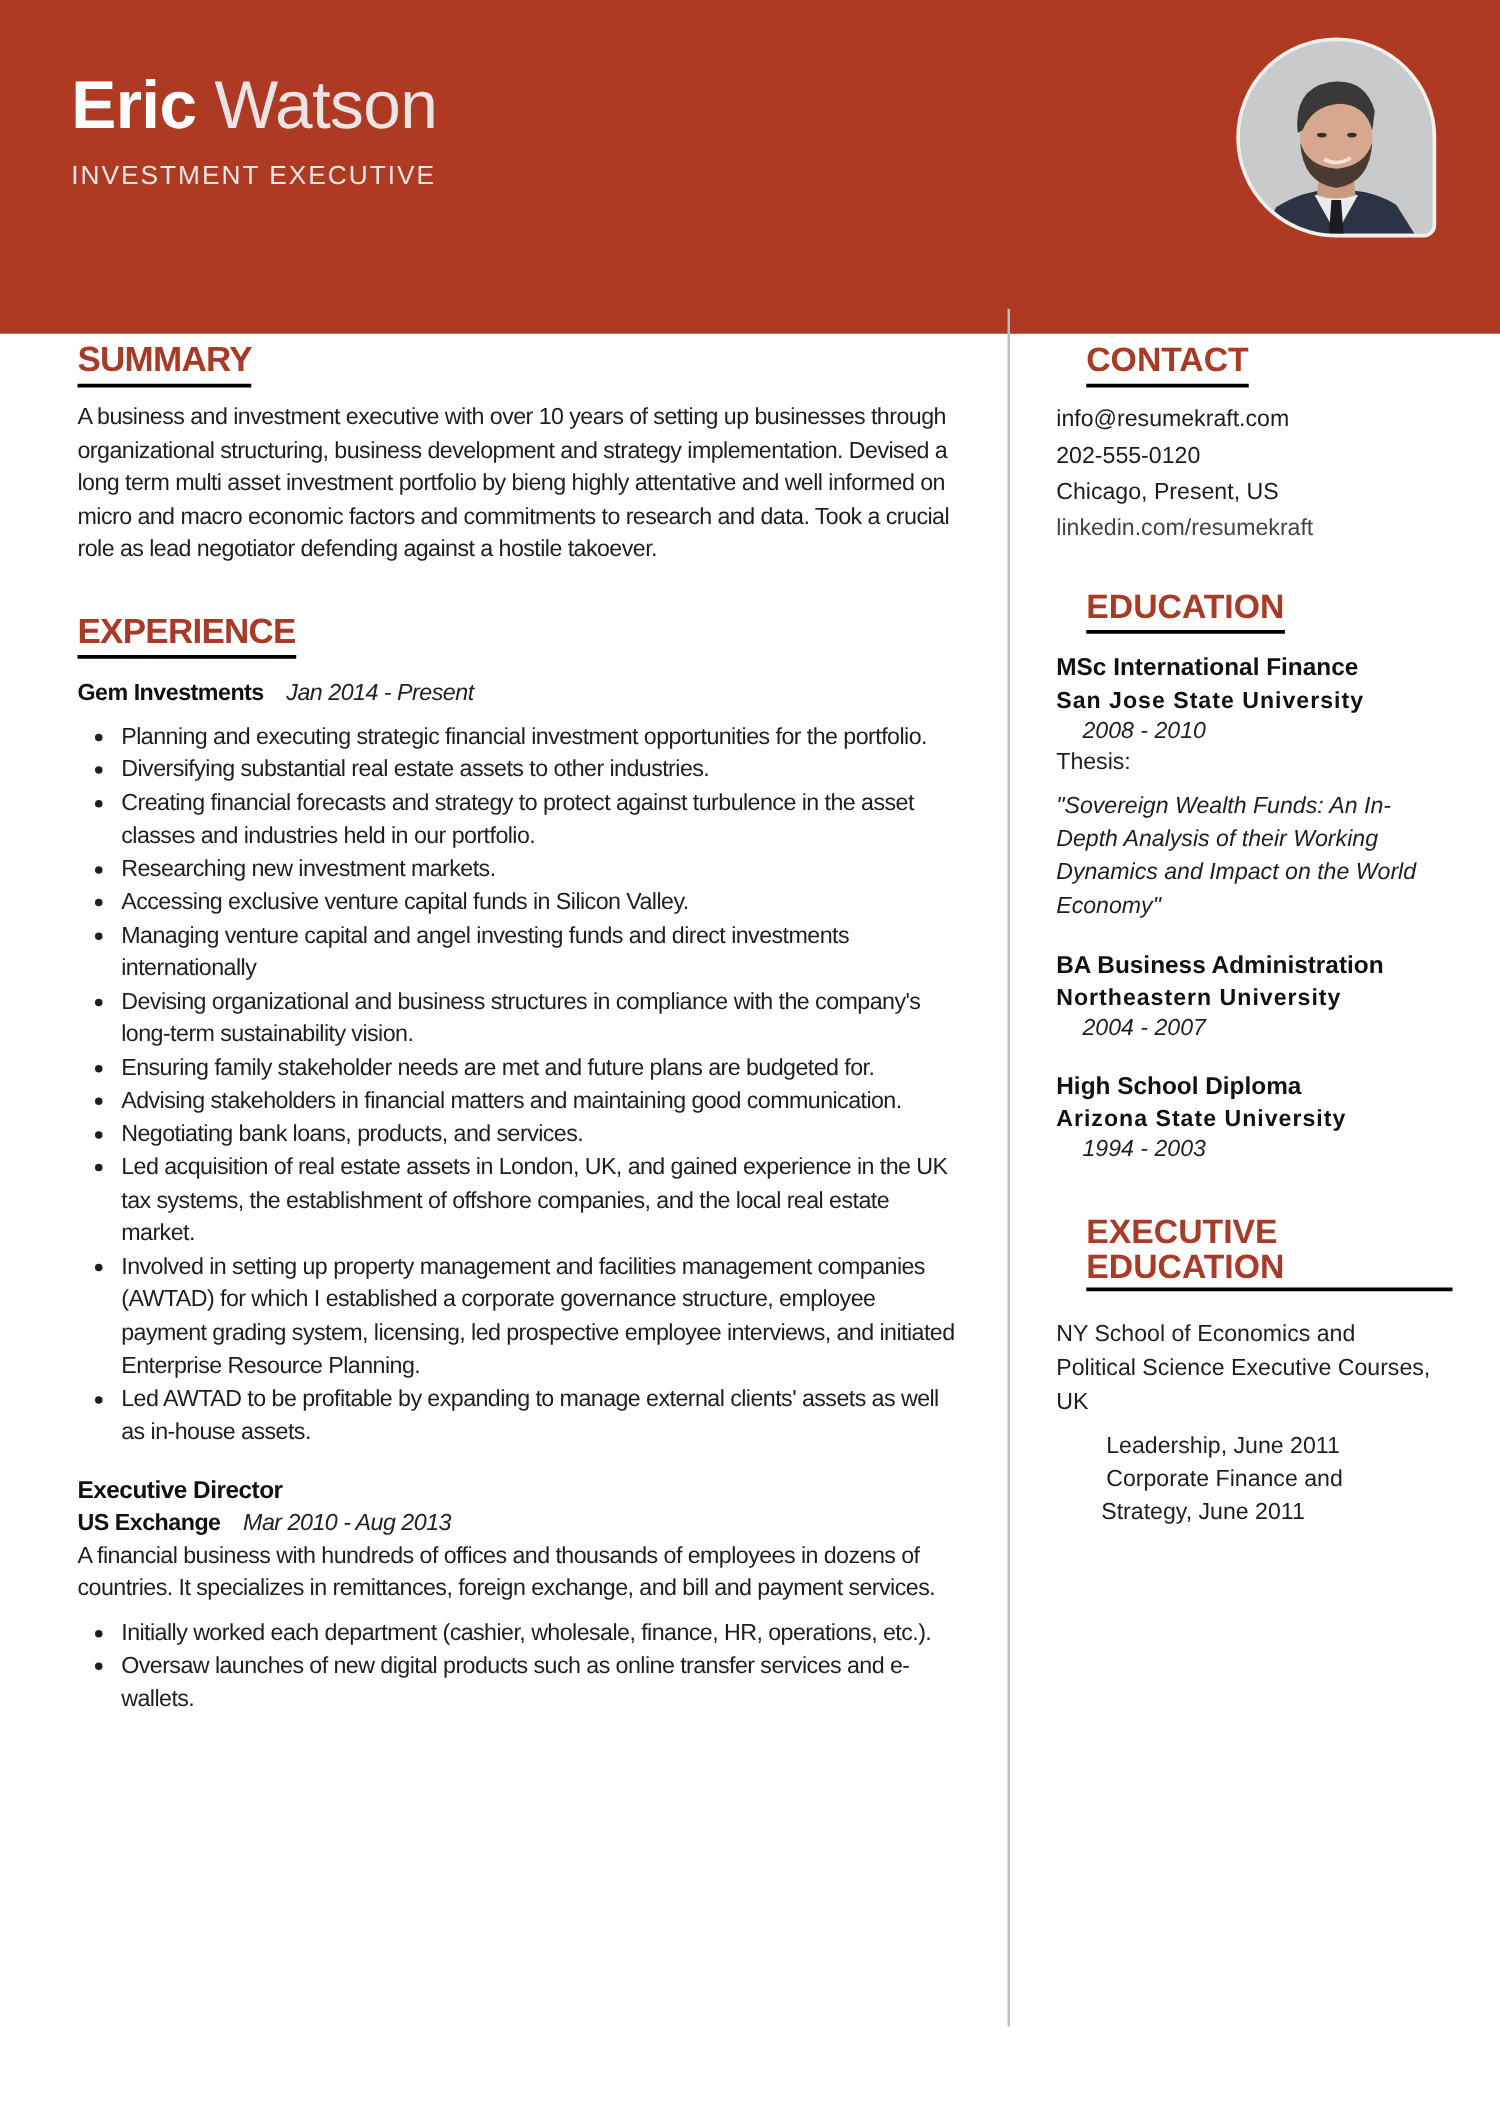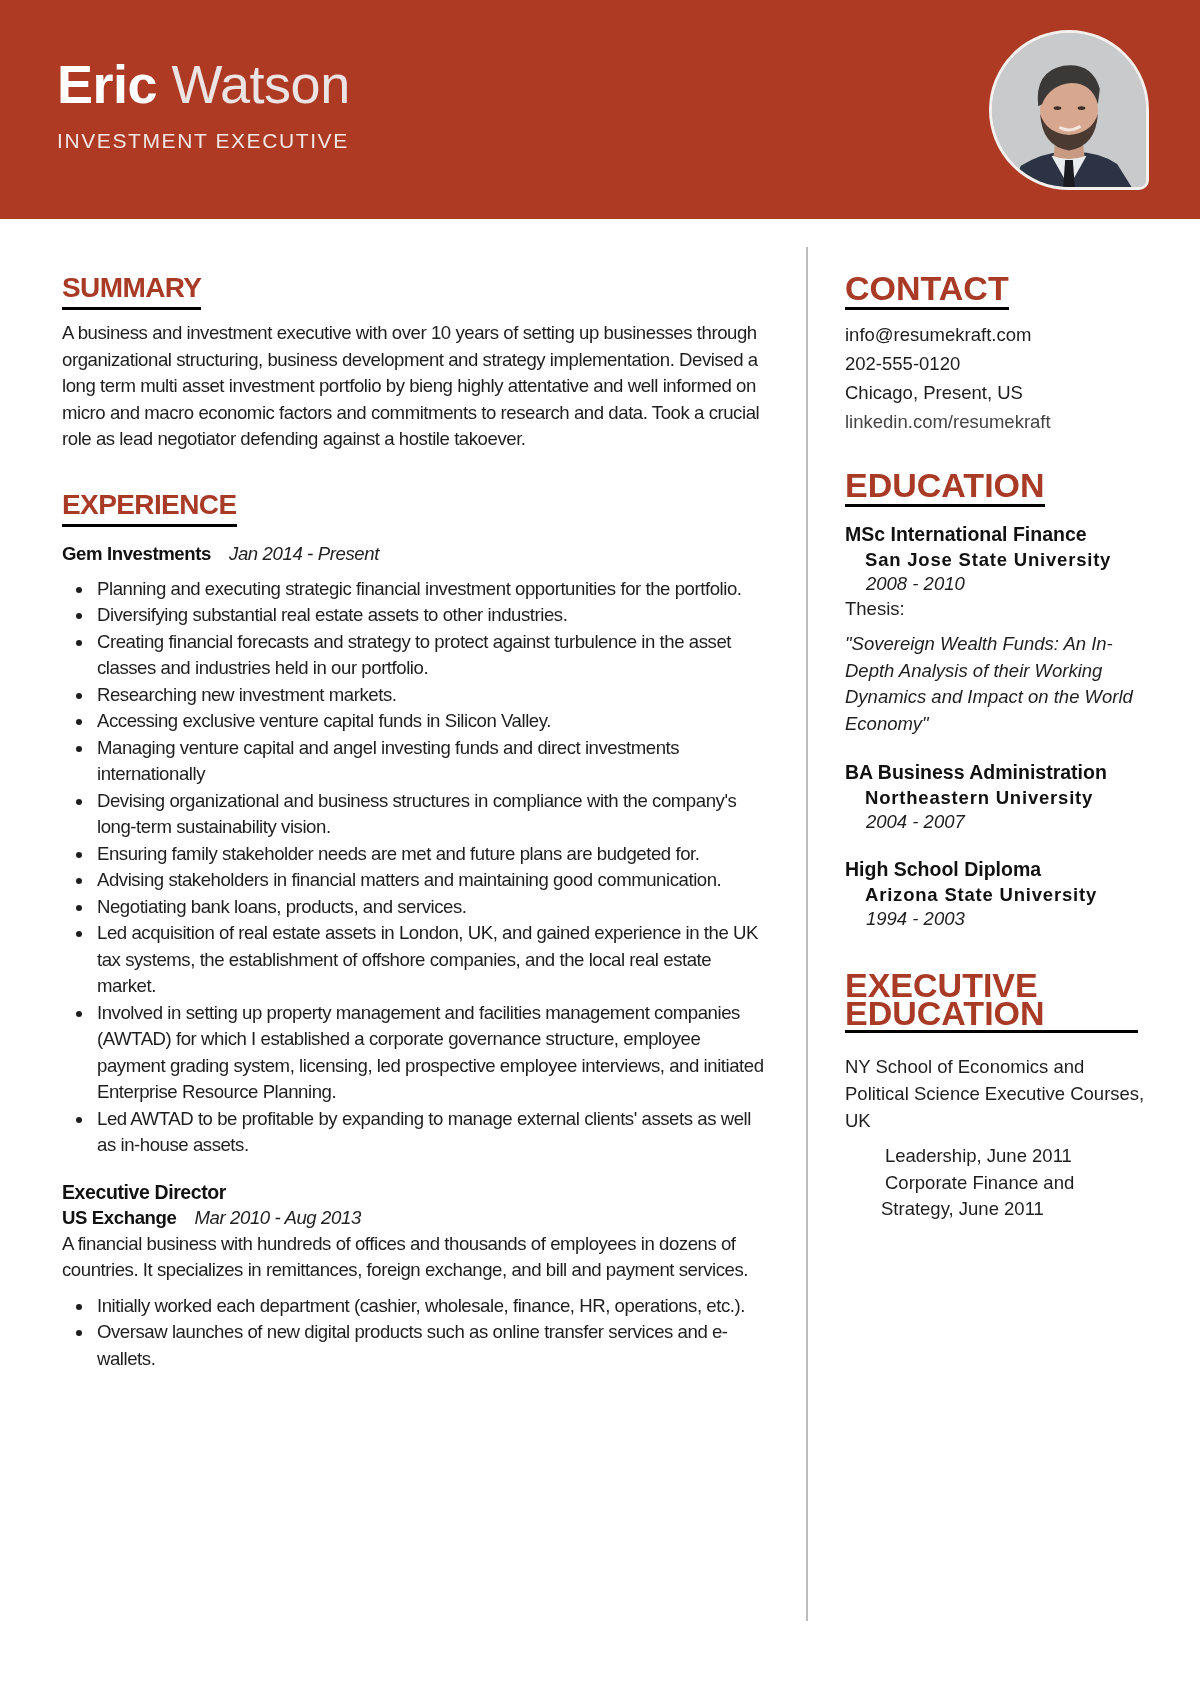--- a/index.html
+++ b/index.html
@@ -1,36 +1,36 @@
 <!DOCTYPE html>
 <html><head>
 <meta charset="utf-8">
 <style>
   * { box-sizing: border-box; margin: 0; padding: 0; }
   html, body { width: 1200px; height: 1698px; background: #ffffff; overflow: hidden; }
   body { position: relative; font-family: "Liberation Sans", sans-serif; color: #1a1a1a; }
 
-  .header { position: absolute; left: 0; top: 0; width: 1200px; height: 219px; background: #AE3A24; }
+  .header { position: absolute; left: 0; top: 0; width: 1200px; height: 267px; background: #AE3A24; }
   .name { position: absolute; left: 57px; top: 52px; font-size: 54px; line-height: 64px; color: #f2eaea; letter-spacing: -0.5px; white-space: nowrap; }
   .name .first { font-weight: bold; color: #ffffff; }
   .name .last { font-weight: normal; color: #ece4e4; }
   .subtitle { position: absolute; left: 57px; top: 128px; font-size: 21px; line-height: 26px; letter-spacing: 1.6px; color: #f0e6e4; }
 
   .photo { position: absolute; left: 989px; top: 30px; width: 160px; height: 160px; border: 3px solid #f4f0ee;
            border-radius: 80px 80px 10px 80px; overflow: hidden; background: #c9cbcc; }
   .photo svg { display: block; width: 100%; height: 100%; }
 
   .divider { position: absolute; left: 806px; top: 247px; width: 2px; height: 1374px; background: #bdbdbd; }
 
   .left { position: absolute; left: 62px; top: 272px; width: 710px; }
   .right { position: absolute; left: 845px; top: 272px; width: 300px; }
 
   .sec-title { display: inline-block; color: #A83A26; font-weight: bold; font-size: 28px; line-height: 32px; letter-spacing: -0.6px;
                padding-bottom: 3px; border-bottom: 3px solid #000000; }
-  .right .sec-title { letter-spacing: 0; font-size: 34px; }
+  .right .sec-title { letter-spacing: 0; font-size: 27px; margin-left: 24px; }
   .sec-title.block { display: block; width: 293px; line-height: 28px; }
 
   .narrow { font-size: 18.6px; line-height: 26.5px; letter-spacing: -0.45px; color: #1e1e1e; }
   .summary-text { margin-top: 10px; }
 
   .exp-section { margin-top: 36px; }
   .job { margin-top: 14px; }
   .job + .job { margin-top: 20px; }
   .job-title { font-size: 19.5px; line-height: 26px; font-weight: bold; letter-spacing: -0.4px; color: #111; }
   .job-line { font-size: 18.6px; line-height: 26px; letter-spacing: -0.4px; }
@@ -41,21 +41,21 @@
   .bullets li::before { content: ""; position: absolute; left: 14px; top: 11px; width: 6px; height: 6px; border-radius: 50%; background: #1e1e1e; }
 
   .contact-list { margin-top: 10px; }
   .contact-list div { font-size: 18.5px; line-height: 29px; color: #1c1c1c; }
   .contact-list .link { color: #444; }
 
   .edu-section { margin-top: 33px; }
   .edu-item { margin-top: 14px; }
   .edu-item + .edu-item { margin-top: 22px; }
   .degree { font-size: 19.5px; line-height: 26px; font-weight: bold; color: #111; }
-  .school { font-size: 18.5px; line-height: 25px; font-weight: bold; letter-spacing: 0.8px; color: #111; margin-left: 20px; }
+  .school { font-size: 18.5px; line-height: 25px; font-weight: bold; letter-spacing: 0.8px; color: #111; }
   .years { font-size: 18.5px; line-height: 24px; font-style: italic; padding-left: 21px; color: #1e1e1e; }
   .thesis-label { font-size: 18.5px; line-height: 26px; color: #1e1e1e; }
   .thesis { font-size: 18.5px; line-height: 26.5px; font-style: italic; margin-top: 9px; color: #1e1e1e; }
 
   .exec-section { margin-top: 40px; }
   .exec-school { font-size: 18.5px; line-height: 27px; margin-top: 20px; color: #1e1e1e; }
   .exec-courses { margin-top: 9px; font-size: 18.5px; line-height: 26.5px; color: #1e1e1e; }
   .exec-courses .c1 { padding-left: 40px; }
   .exec-courses .c2 { padding-left: 40px; }
   .exec-courses .c3 { padding-left: 36px; }

